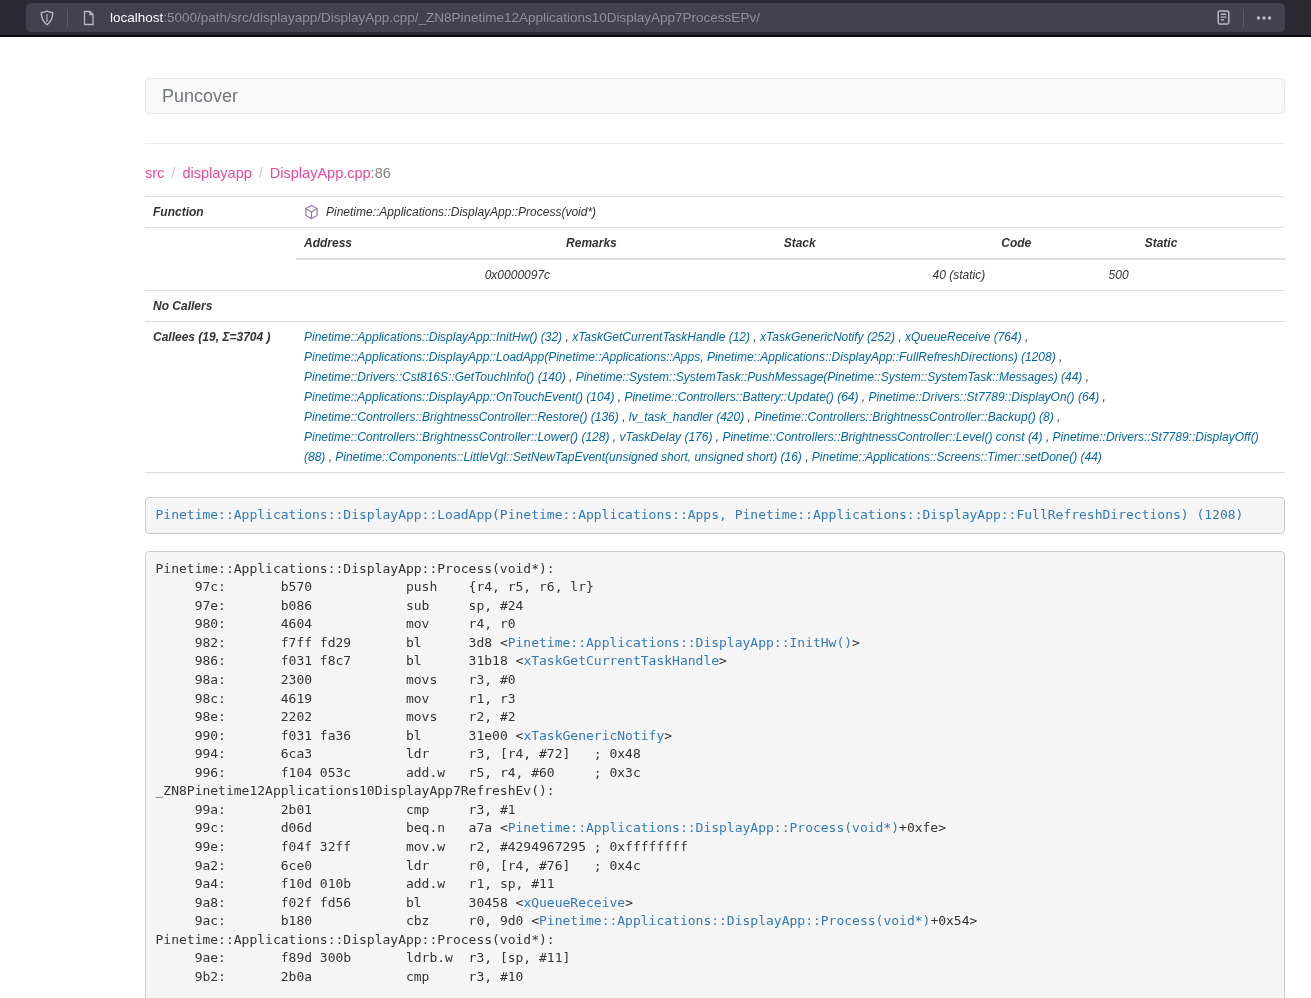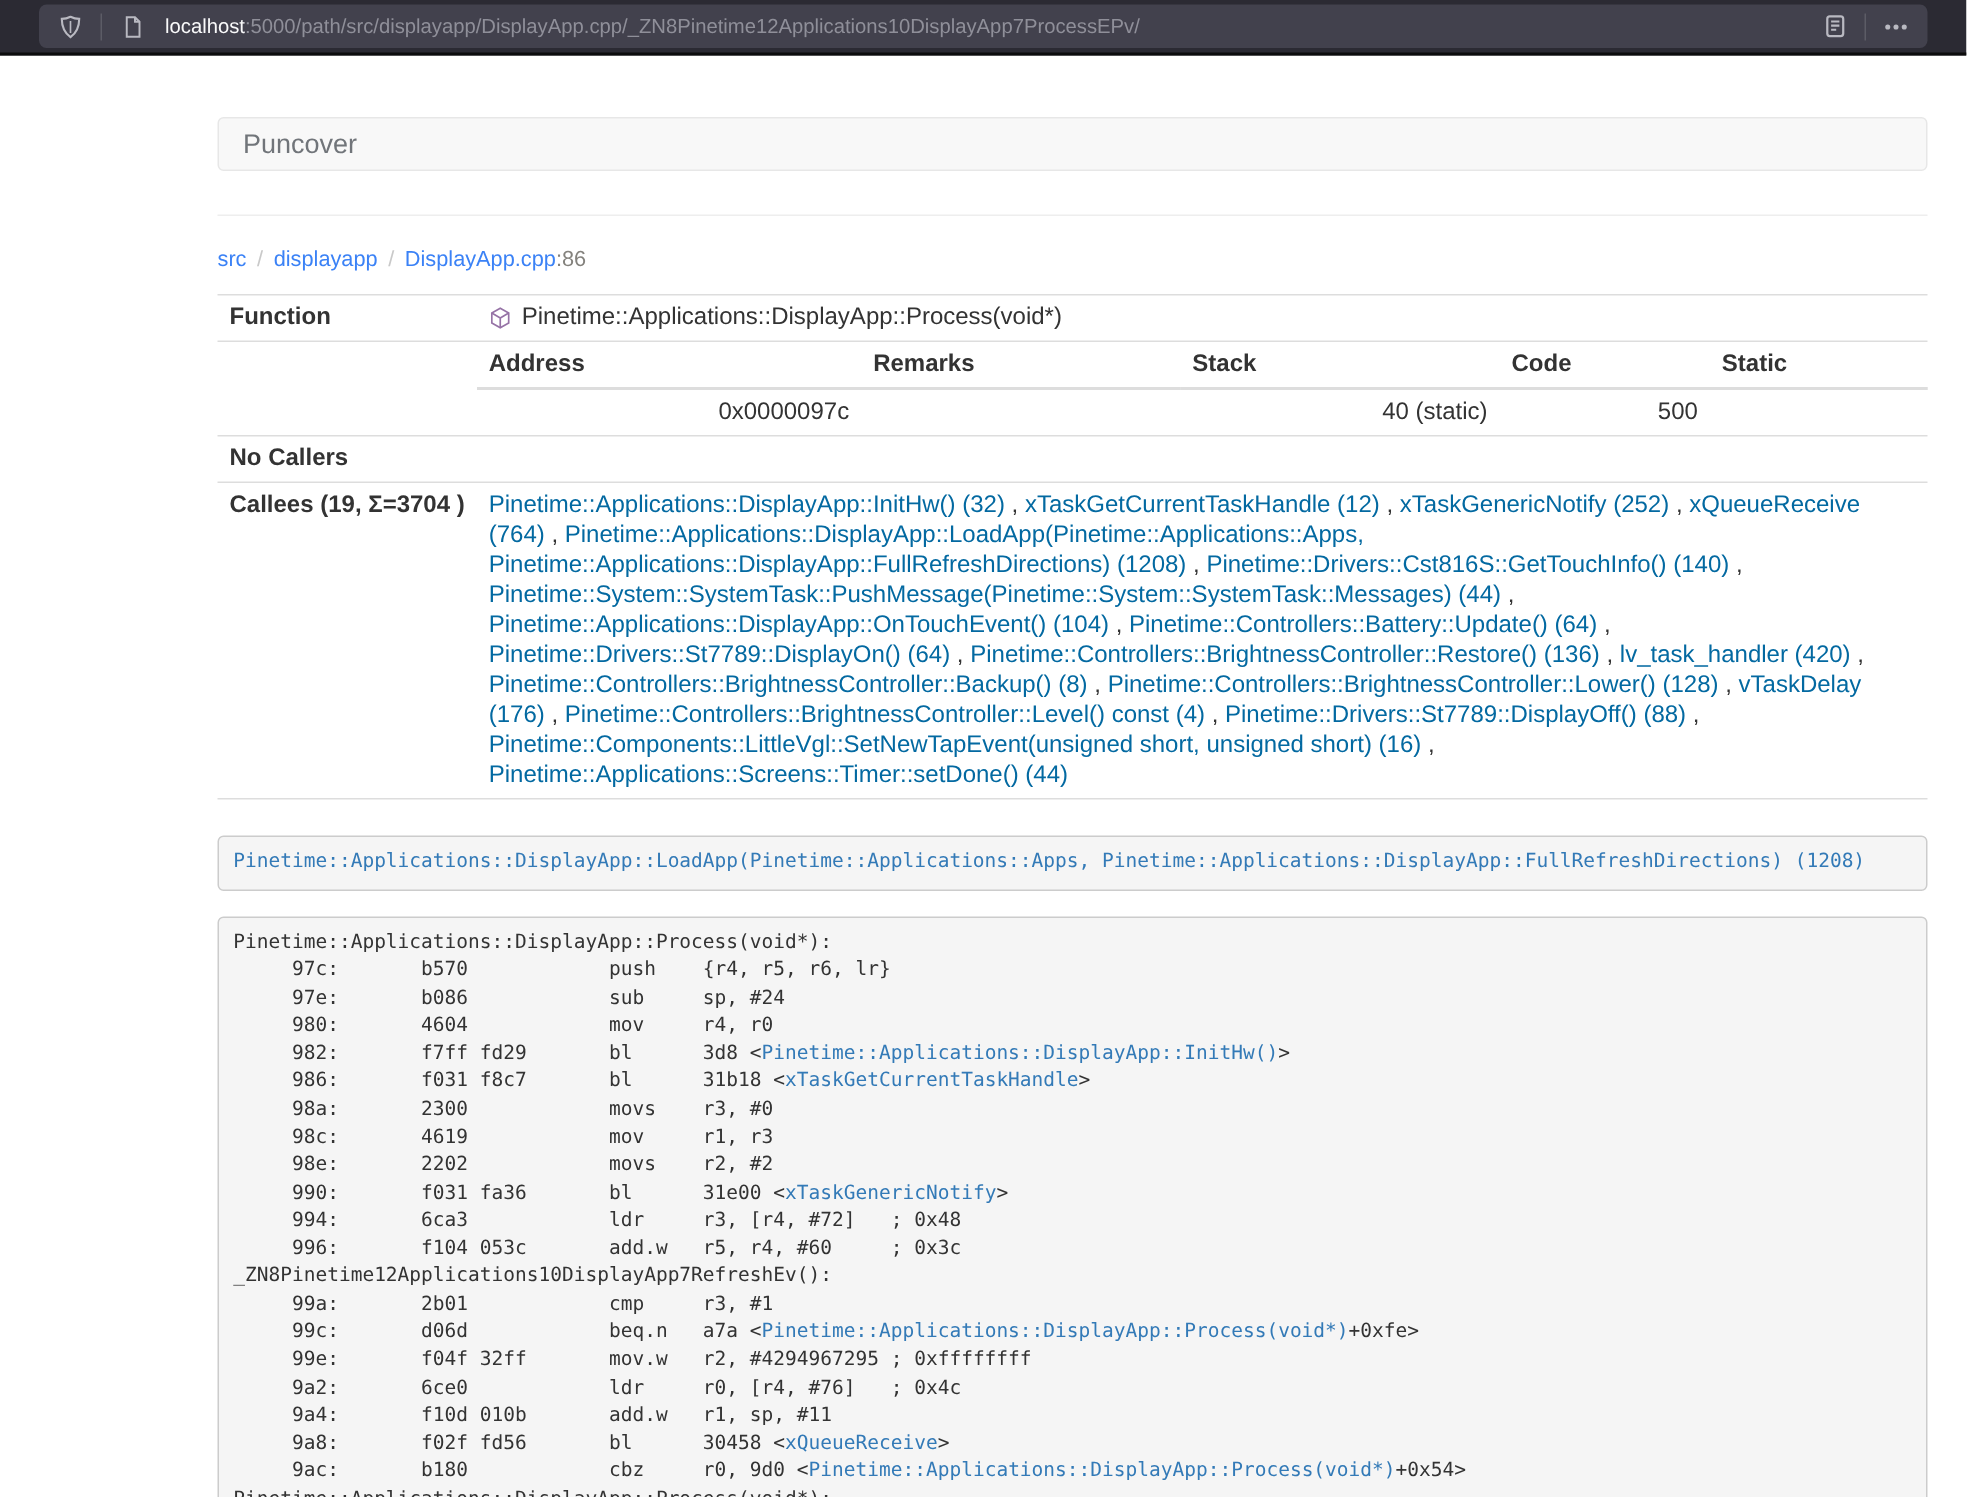--- a/index.html
+++ b/index.html
@@ -15,27 +15,27 @@
   .url-text .host { color: #f9f9fa; }
   .icon-btn { display: flex; align-items: center; justify-content: center; width: 26px; height: 24px; border-radius: 3px; cursor: pointer; flex: none; }
 
   
   .page { margin-left: 145px; width: 1140px; }
   .navbar { margin-top: 41px; height: 36px; background: #f8f8f8; border: 1px solid #e7e7e7; border-radius: 4px; display: flex; align-items: center; }
   .navbar .brand { font-size: 18px; color: #71757a; padding-left: 16px; text-decoration: none; }
   hr.rule { border: 0; border-top: 1px solid #eee; margin-top: 29px; }
 
   .breadcrumb-bar { margin-top: 21px; font-size: 14.5px; }
-  .breadcrumb-bar a { color: #3b82f6; text-decoration: none; }
+  .breadcrumb-bar a { color: #ec4899; text-decoration: none; }
   .breadcrumb-bar .sep { color: #c9c9c9; padding: 0 3px; }
   .breadcrumb-bar .line-suffix { color: #84827d; }
 
   table.main { width: 100%; border-collapse: collapse; margin-top: 15px; }
   table.main > tbody > tr > th,
-  table.main > tbody > tr > td { border-top: 1px solid #ddd; padding: 5px 8px; line-height: 20px; text-align: left; vertical-align: top; font-size: 16px; }
+  table.main > tbody > tr > td { border-top: 1px solid #ddd; padding: 5px 8px; line-height: 20px; text-align: left; vertical-align: top; font-size: 12px; font-style: italic; }
   table.main > tbody > tr:last-child > th,
   table.main > tbody > tr:last-child > td { border-bottom: 1px solid #ddd; }
   table.main th.rowlabel { width: 151px; font-weight: bold; white-space: nowrap; }
   td.nested { padding: 0 !important; border-top: 1px solid #ddd; }
   table.inner { width: 100%; border-collapse: collapse; }
   table.inner th { text-align: left; font-weight: bold; padding: 5px 8px; line-height: 20px; border-bottom: 2px solid #ddd; }
   table.inner td { text-align: right; padding: 5px 8px; line-height: 20px; }
   .func-cell { display: flex; align-items: center; gap: 7px; }
   .callees a { color: #0369a1; text-decoration: none; }
   .callees .comma { color: #333; }

